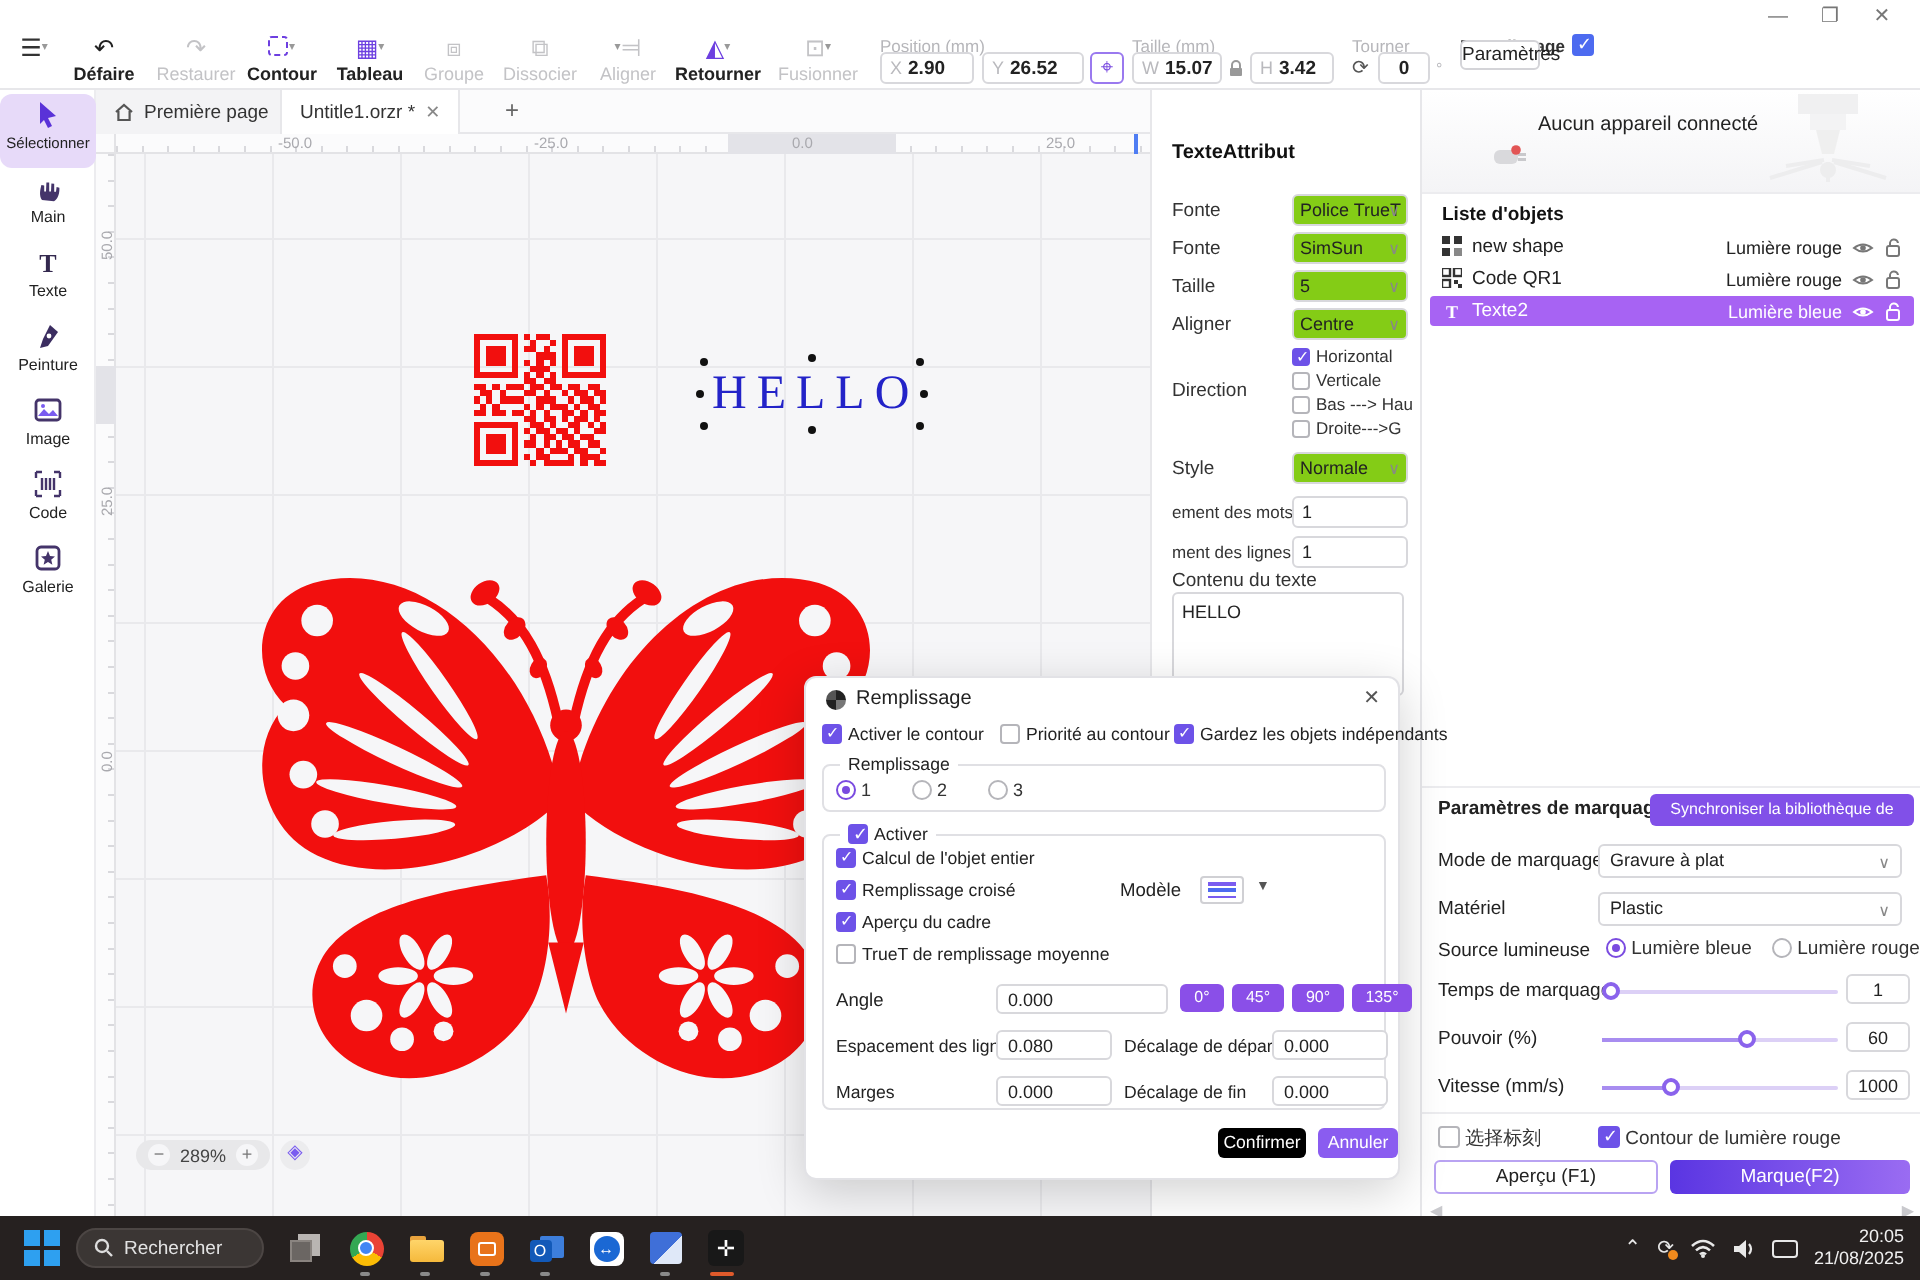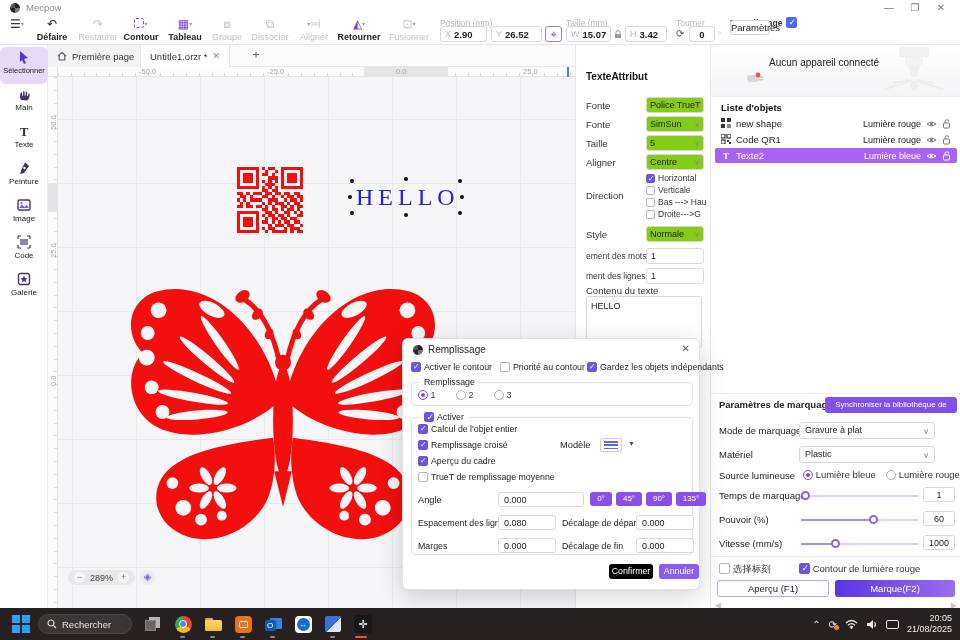--- a/index.html
+++ b/index.html
@@ -97,21 +97,21 @@
   #listhdr { position:absolute; left:10px; top:57px; font-weight:bold; font-size:9.5px; color:#111; }
   .orow { position:absolute; left:4px; width:242px; height:15px; display:flex; align-items:center; gap:5px; padding:0 6px; font-size:9.5px; color:#222; border-radius:2px; }
   .orow.selected { background:#a763f3; color:#fff; }
   .orow .nm { flex:1; }
   .orow .lt { font-size:9px; }
   .oicon { width:10px; text-align:center; font-size:9px; }
 
   
   #params { position:absolute; left:0; top:348px; width:250px; height:215px; border-top:1px solid #ececef; }
   .p-label { position:absolute; left:8px; font-size:9.5px; color:#222; }
-  .p-sel { position:absolute; left:88px; width:136px; height:17px; border:1px solid #d8d8dc; border-radius:3px; font-size:9px; line-height:15px; padding:0 5px; color:#222; background:#fff; }
+  .p-sel { position:absolute; left:88px; width:152px; height:17px; border:1px solid #d8d8dc; border-radius:3px; font-size:9px; line-height:15px; padding:0 5px; color:#222; background:#fff; }
   .p-sel::after { content:"∨"; position:absolute; right:5px; top:1px; color:#888; font-size:8px; }
   .radio { display:inline-block; width:10px; height:10px; border:1px solid #b5b5ba; border-radius:50%; background:#fff; vertical-align:-2px; position:relative; }
   .radio.on { border-color:#7a4be0; }
   .radio.on::after { content:""; position:absolute; left:2px; top:2px; width:4px; height:4px; border-radius:50%; background:#7a4be0; }
   .slider { position:absolute; height:2px; background:#dcd0f6; border-radius:1px; }
   .slider .fill { position:absolute; left:0; top:0; height:2px; background:#a88df0; }
   .slider .thumb { position:absolute; top:-4px; width:9px; height:9px; border-radius:50%; background:#fff; border:2px solid #8a63ec; }
   .p-inp { position:absolute; width:32px; height:15px; border:1px solid #d8d8dc; border-radius:3px; font-size:9px; text-align:center; color:#222; font-family:"Liberation Sans",sans-serif; }
   #sync-btn { position:absolute; left:114px; top:3px; width:132px; height:16px; background:#8150e8; color:#fff; border:none; border-radius:3px; font-size:8px; line-height:16px; text-align:center; }
   #preview-btn { position:absolute; left:6px; top:186px; width:112px; height:17px; background:#fff; border:1px solid #b9a3f2; border-radius:3px; font-size:9.5px; color:#222; text-align:center; line-height:15px; }
@@ -143,24 +143,20 @@
   #search-pill { position:absolute; left:38px; top:6px; width:94px; height:20px; border-radius:10px; background:#3b3634; border:1px solid #4c4644; display:flex; align-items:center; gap:5px; padding:0 8px; color:#e3e3e3; font-size:9.5px; }
   #tray { position:absolute; right:4px; top:0; height:32px; display:flex; align-items:center; gap:8px; color:#e8e8e8; }
   #clock { text-align:right; font-size:9px; line-height:11px; color:#f0f0f0; padding-right:4px; }
   .tray-g { font-size:10px; color:#e8e8e8; }
 </style>
 </head>
 <body>
 
 <div id="app">
 
-  <div class="abs" id="titlebar">
-    <span class="abs app-logo" style="left:10px;top:3px"></span>
-    <span class="abs t" style="left:26px;top:2px">Mecpow</span>
-  </div>
   <div class="abs winctl" style="right:6px;top:2px;z-index:6">
     <span>—</span><span>❐</span><span>✕</span>
   </div>
 
   <div class="abs" id="toolbar">
     <div class="tbtn" style="left:4px;width:26px">
       <span class="ic" style="color:#333">☰<span class="caret">▾</span></span>
     </div>
     <div class="tbtn" style="left:30px">
       <span class="ic" style="color:#222">↶</span>

